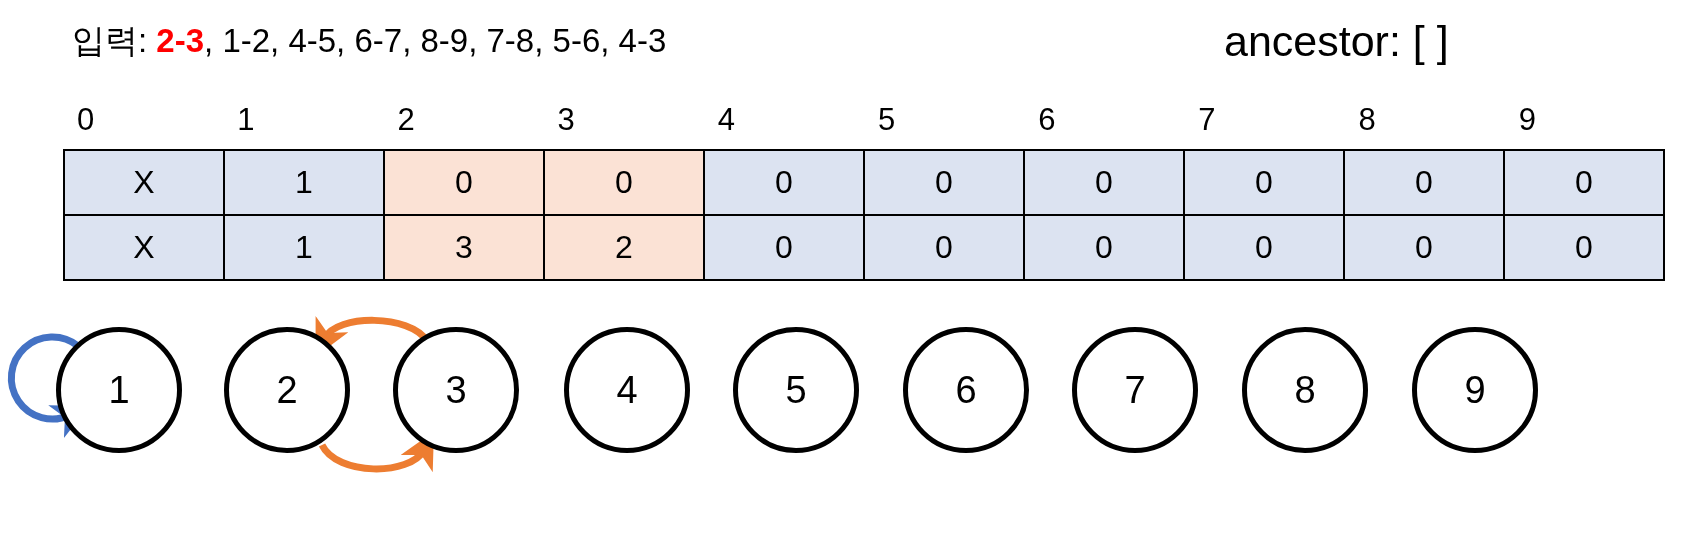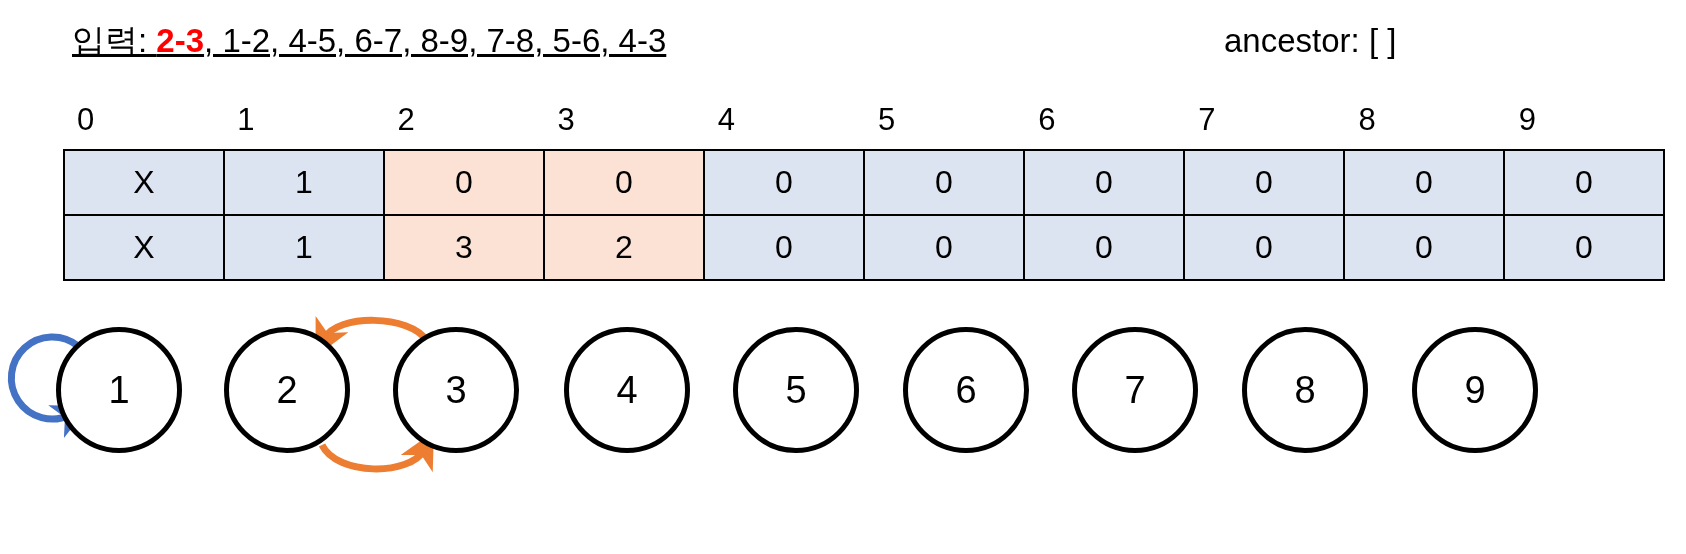--- a/index.html
+++ b/index.html
@@ -25,33 +25,32 @@
     height: 50px;
   }
   #input-line {
     position: absolute;
     left: 72px;
     top: 0;
     font-size: 33px;
     line-height: 46px;
     white-space: nowrap;
     letter-spacing: 0px;
-    text-decoration: underline;
   }
   #input-label { font-weight: 400; }
   #input-current {
     color: #ff0000;
     font-weight: 700;
   }
   #input-rest { color: #000000; }
   #ancestor-line {
     position: absolute;
     left: 1224px;
     top: 0;
-    font-size: 33px;
+    font-size: 43px;
     line-height: 46px;
     white-space: nowrap;
   }
 
   
   #index-row {
     position: absolute;
     left: 63px;
     top: 100px;
     width: 1602px;

